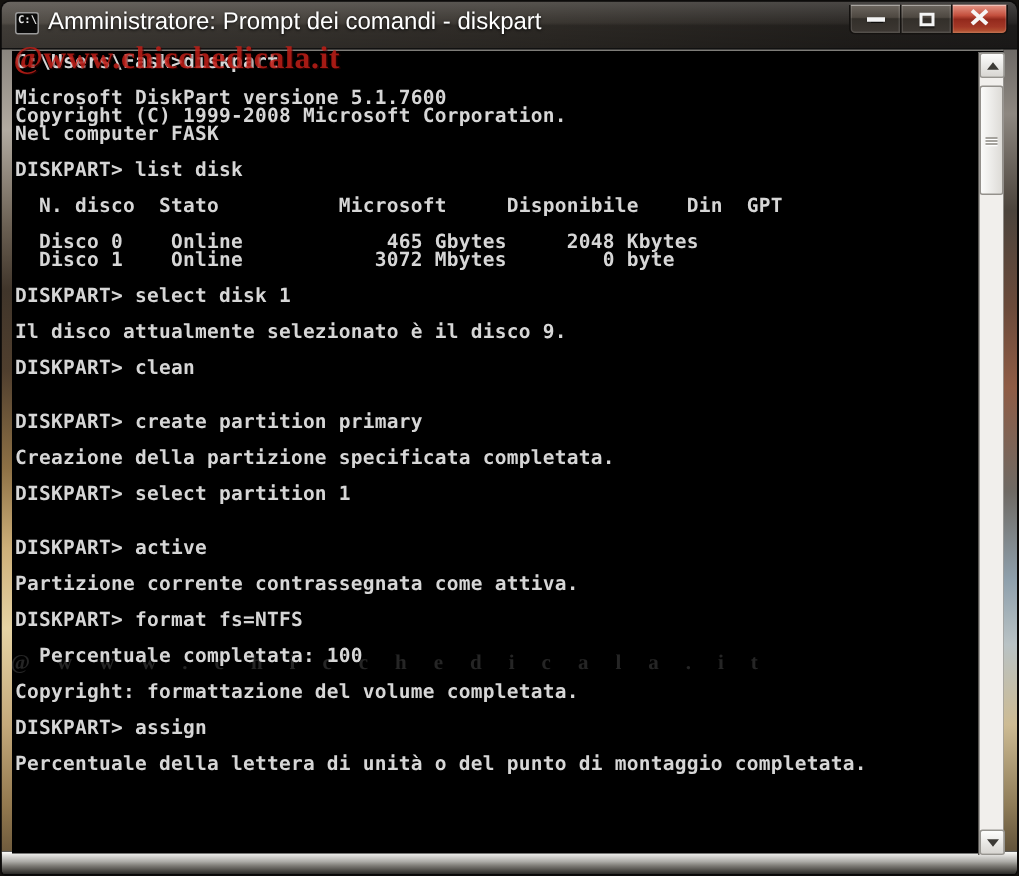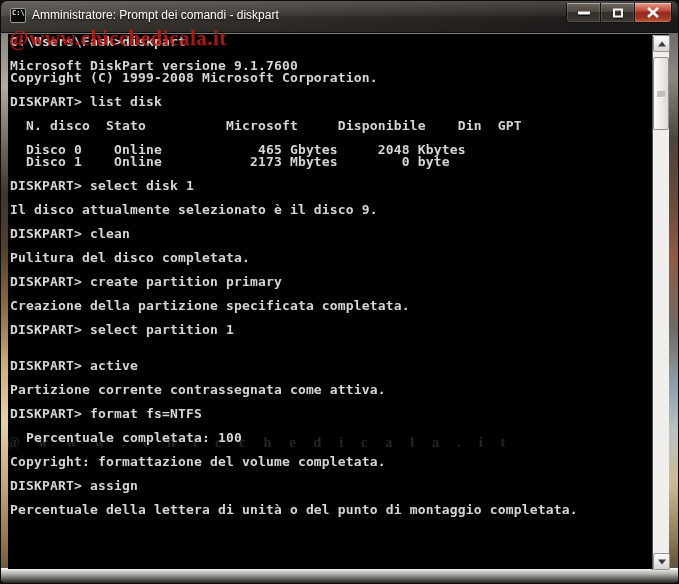--- a/index.html
+++ b/index.html
@@ -19,21 +19,21 @@
     border-bottom:1px solid #111;
   }
   .titlebar-icon{
     position:absolute;left:9px;top:7px;width:16px;height:15px;
     background:#0a0a0a;border:1px solid #9a9a9a;border-radius:2px;
     color:#e8e8e8;font-family:"DejaVu Sans Mono",monospace;font-size:7px;font-weight:bold;
     line-height:8px;padding-left:1px;
   }
   .titlebar-title{
     position:absolute;left:31px;top:0;height:28px;line-height:28px;
-    color:#ffffff;font-size:12px;text-shadow:0 1px 2px rgba(0,0,0,0.9);
+    color:#ffffff;font-size:16px;text-shadow:0 1px 2px rgba(0,0,0,0.9);
     white-space:nowrap;
   }
   
   .win-buttons{position:absolute;top:2px;left:565px;width:106px;height:20px;display:flex;}
   .win-btn{
     position:relative;height:20px;border:1px solid #141210;border-top:none;
     box-shadow:inset 0 1px 0 rgba(255,255,255,0.35), inset 0 0 0 1px rgba(255,255,255,0.12);
   }
   .btn-min{width:35px;border-radius:0 0 0 4px;
     background:linear-gradient(180deg,#6d6760 0%,#4e4841 45%,#332f2a 50%,#3d3833 100%);}
@@ -149,54 +149,54 @@
   <div class="border-right"></div>
   <div class="border-bottom"></div>
 
   <div class="console">
     <div class="console-text">
 
         <div class="console-line">C:\Users\Fask&gt;diskpart</div>
 
         <div class="console-line"> </div>
 
-        <div class="console-line">Microsoft DiskPart versione 9.1.7600</div>
+        <div class="console-line">Microsoft DiskPart versione 5.1.7600</div>
 
         <div class="console-line">Copyright (C) 1999-2008 Microsoft Corporation.</div>
 
+        <div class="console-line">Nel computer FASK</div>
 
         <div class="console-line"> </div>
 
         <div class="console-line">DISKPART&gt; list disk</div>
 
         <div class="console-line"> </div>
 
         <div class="console-line">  N. disco  Stato          Microsoft     Disponibile    Din  GPT</div>
 
         <div class="console-line"> </div>
 
         <div class="console-line">  Disco 0    Online            465 Gbytes     2048 Kbytes</div>
 
-        <div class="console-line">  Disco 1    Online           2173 Mbytes        0 byte</div>
+        <div class="console-line">  Disco 1    Online           3072 Mbytes        0 byte</div>
 
         <div class="console-line"> </div>
 
         <div class="console-line">DISKPART&gt; select disk 1</div>
 
         <div class="console-line"> </div>
 
         <div class="console-line">Il disco attualmente selezionato è il disco 9.</div>
 
         <div class="console-line"> </div>
 
         <div class="console-line">DISKPART&gt; clean</div>
 
         <div class="console-line"> </div>
 
-        <div class="console-line">Pulitura del disco completata.</div>
 
         <div class="console-line"> </div>
 
         <div class="console-line">DISKPART&gt; create partition primary</div>
 
         <div class="console-line"> </div>
 
         <div class="console-line">Creazione della partizione specificata completata.</div>
 
         <div class="console-line"> </div>

